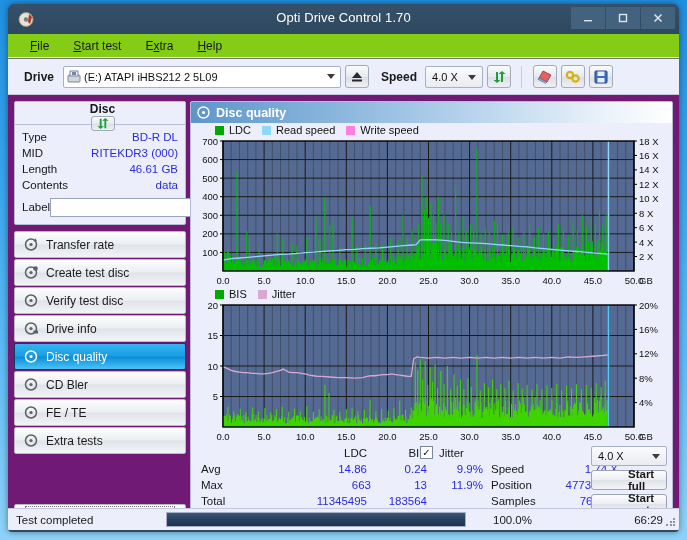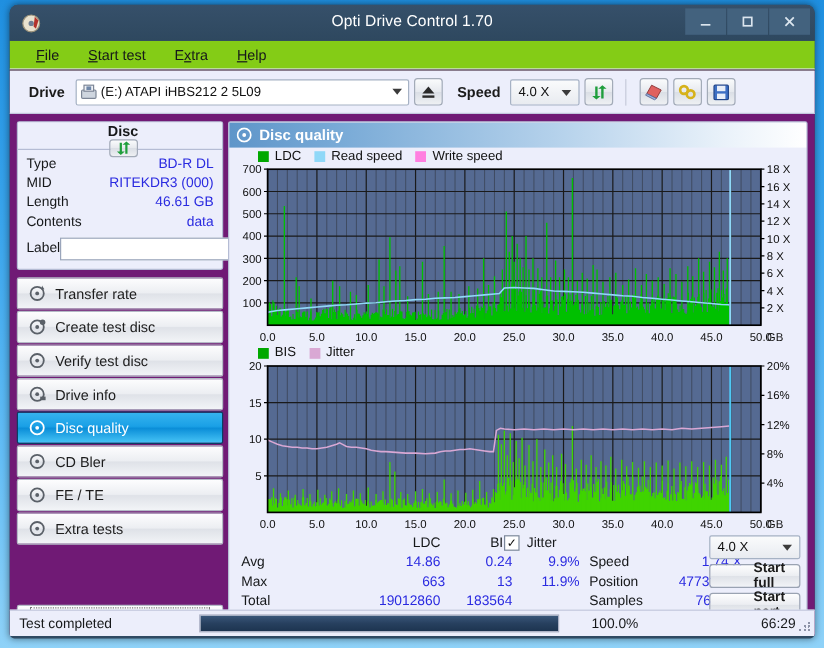--- a/index.html
+++ b/index.html
@@ -888,21 +888,21 @@
 
         <div class="rescol hdr" style="left:120px; top:2px; width:56px;">LDC</div>
         <div class="rescol hdr" style="left:180px; top:2px; width:56px;">BIS</div>
 
         <div class="rescol res-k" style="left:10px; top:18px;">Avg</div>
         <div class="rescol res-k" style="left:10px; top:34px;">Max</div>
         <div class="rescol res-k" style="left:10px; top:50px;">Total</div>
 
         <div class="rescol res-v" style="left:96px; top:18px; width:80px;">14.86</div>
         <div class="rescol res-v" style="left:100px; top:34px; width:80px;">663</div>
-        <div class="rescol res-v" style="left:76px; top:50px; width:100px;">19012860</div>
+        <div class="rescol res-v" style="left:76px; top:50px; width:100px;">11345495</div>
 
         <div class="rescol res-v" style="left:156px; top:18px; width:80px;">0.24</div>
         <div class="rescol res-v" style="left:156px; top:34px; width:80px;">13</div>
         <div class="rescol res-v" style="left:156px; top:50px; width:80px;">183564</div>
 
         <div class="rescol" style="left:229px; top:1px; display:flex; align-items:center; gap:6px;">
           <div id="jit-check">
             <span>✓</span>
           </div>
           <span class="res-k">Jitter</span>

